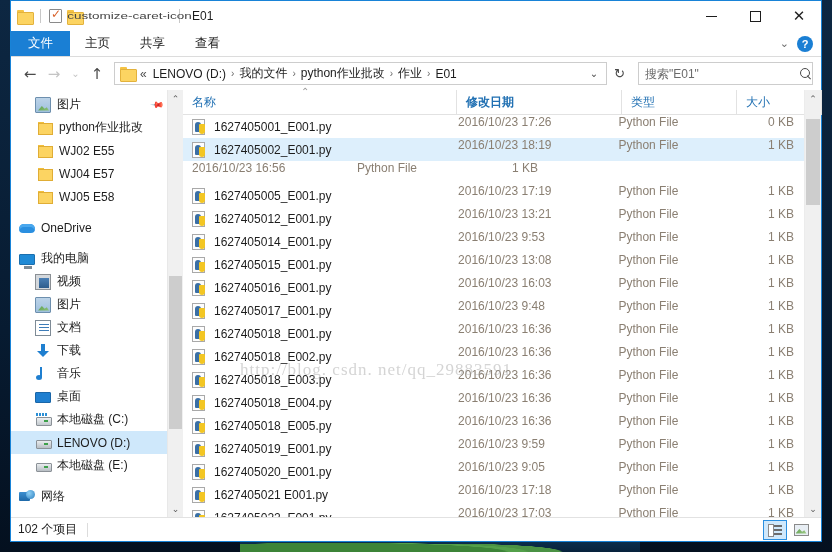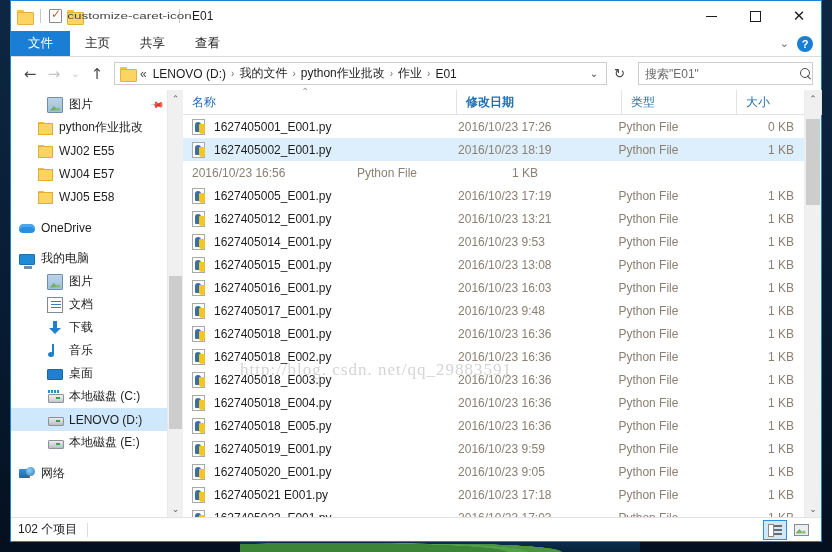--- a/index.html
+++ b/index.html
@@ -139,21 +139,21 @@
     position: relative; display: flex; flex-direction: column;
     flex: none;
   }
   .nav-scroll { flex: 1; overflow: hidden; padding-top: 3px; }
   .nav-item {
     height: 23px; display: flex; align-items: center; gap: 6px;
     font-size: 12px; color: #1d1d1d; padding-right: 4px; white-space: nowrap;
   }
   .nav-item.sel { background: #cfe8fb; }
   .nav-item.lvl0 { padding-left: 8px; }
-  .nav-item.lvl1 { padding-left: 36px; }
+  .nav-item.lvl1 { padding-left: 24px; }
   .nav-item.lvl2 { padding-left: 26px; }
   .nav-gap { height: 8px; }
   .pin { margin-left: auto; font-size: 10px; color: #9a9a9a; transform: rotate(45deg); }
   .ic { width: 16px; height: 16px; flex: none; position: relative; }
   
   .ic-pic { background: linear-gradient(180deg,#bcd3e8,#9fc0dd); border:1px solid #6d8fae; border-radius:1px; }
   .ic-pic::after { content:""; position:absolute; left:2px; bottom:1px; width:11px; height:6px;
     background: linear-gradient(135deg,#5c9e4e,#8fc47a); clip-path: polygon(0 100%,35% 25%,60% 70%,80% 45%,100% 100%); }
   .ic-folder::before { content:""; position:absolute; left:1px; top:2px; width:6px; height:2px; background:#f2bf3c; }
   .ic-folder::after { content:""; position:absolute; left:1px; top:3.5px; width:13px; height:9.5px;
@@ -214,21 +214,21 @@
   }
   .colh.name { width: 274px; }
   .colh.date { width: 165px; font-weight: bold; }
   .colh.type { width: 115px; text-align: right; }
   .colh.size { width: 85px; border-right: 1px solid #e2e2e2; }
   .sort-caret {
     position: absolute; top: -4px; left: 118px; font-size: 10px; color: #9a9a9a;
   }
   .rows { flex: 1; overflow: hidden; position: relative; }
   .row {
-    height: 23px; display: flex; align-items: center; font-size: 12px; color: #1d1d1d;
+    height: 23px; display: flex; font-size: 12px; color: #1d1d1d;
   }
   .row.sel { background: #ddeffc; }
   .cell-name { width: 274px; display: flex; align-items: center; gap: 6px; padding-left: 9px; }
   .cell-date { width: 165px; color: #8a7f72; padding-left: 9px; }
   .cell-type { width: 115px; color: #8a7f72; padding-left: 9px; }
   .cell-size { width: 85px; color: #8a7f72; text-align: right; padding-right: 10px; }
   
   .pyico { width: 16px; height: 16px; position: relative; flex: none; }
   .pyico .pg {
     position: absolute; left: 0; top: 0; width: 13px; height: 16px;
@@ -382,20 +382,24 @@
           <div class="nav-item lvl0">
             <span class="ic ic-onedrive"></span>
             <span>OneDrive</span>
           </div>
           <div class="nav-gap"></div>
           <div class="nav-item lvl0">
             <span class="ic ic-pc"></span>
             <span>我的电脑</span>
           </div>
           <div class="nav-item lvl1">
+            <span class="ic ic-video"></span>
+            <span>视频</span>
+          </div>
+          <div class="nav-item lvl1">
             <span class="ic ic-pic"></span>
             <span>图片</span>
           </div>
           <div class="nav-item lvl1">
             <span class="ic ic-doc"></span>
             <span>文档</span>
           </div>
           <div class="nav-item lvl1">
             <span class="ic ic-dl"></span>
             <span>下载</span>

